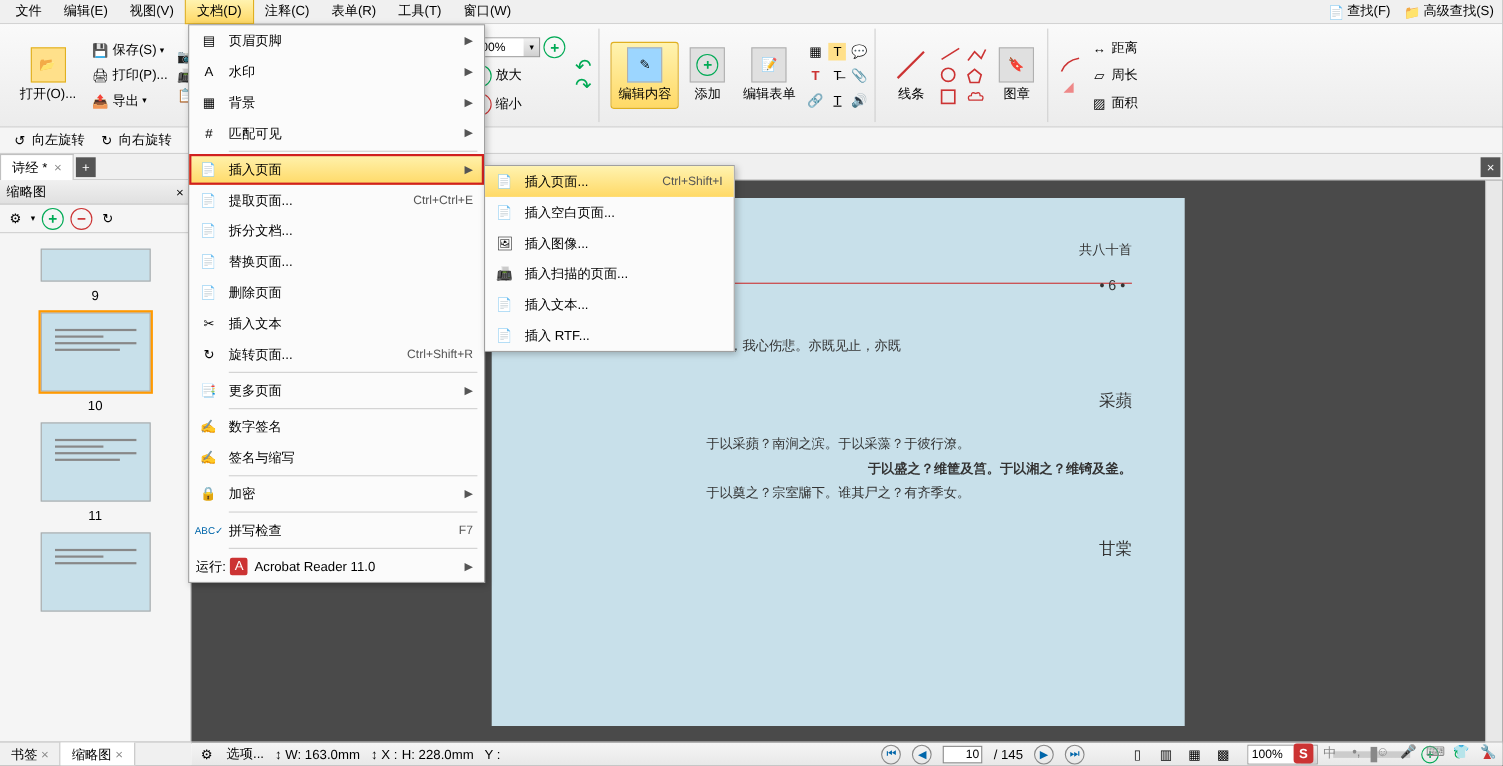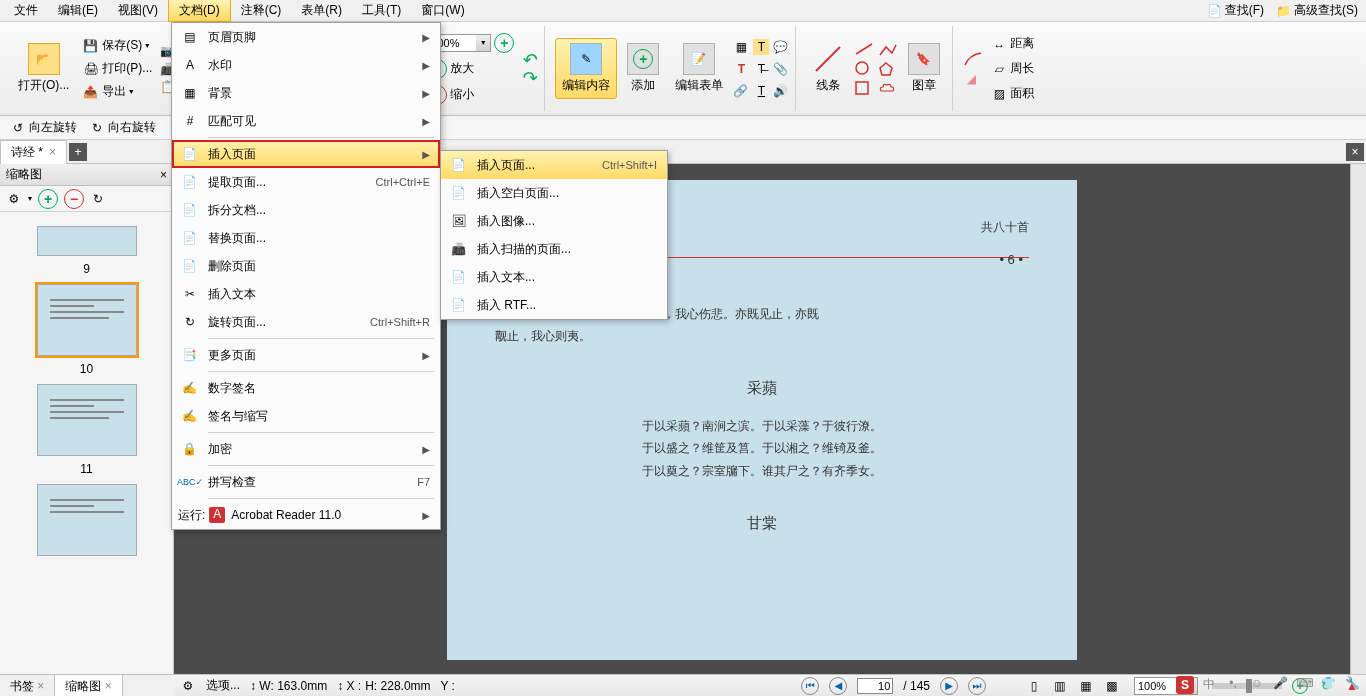--- a/index.html
+++ b/index.html
@@ -42,21 +42,21 @@
 .thumb.sel { outline: 2px solid #f90; }
 .thumb-num { text-align: center; margin-top: 2px; margin-bottom: 8px; }
 .thumb-lines { position: absolute; top: 14px; left: 12px; right: 12px; }
 .tl { height: 2px; background: #888; margin-bottom: 4px; }
 
 .main-view { flex: 1; background: #4a4a4a; display: flex; position: relative; }
 .page { margin: 16px auto; width: 630px; background: #c8e0ea; padding: 36px 48px; color: #333; font-family: "SimSun", serif; font-size: 14px; line-height: 1.9; }
 .page-hdr { display: flex; justify-content: space-between; margin-bottom: 18px; }
 .page-rule { border-top: 1.5px solid #c33; position: relative; margin-bottom: 22px; }
 .page-num { position: absolute; right: 6px; top: -10px; font-size: 13px; }
-.poem-title { text-align: center; margin: 26px 0 12px; font-size: 15px; }
+.poem-title { text-align: right; margin: 26px 0 12px; font-size: 15px; }
 .scroll-v { width: 16px; background: #e8e8e8; border-left: 1px solid #bbb; }
 
 .dropdown { position: absolute; left: 171px; top: 22px; width: 270px; background: #fbfbfb; border: 1px solid #a0a0a0; box-shadow: 2px 2px 6px rgba(0,0,0,.25); z-index: 100; }
 .dd-item { display: flex; align-items: center; height: 28px; padding: 0 10px 0 6px; cursor: pointer; }
 .dd-item.hl { background: linear-gradient(#fff3b0, #ffd966); outline: 2px solid #d02020; outline-offset: -2px; }
 .dd-sep { height: 1px; background: #d0d0d0; margin: 2px 6px 2px 36px; }
 .dd-icon { width: 24px; display: inline-flex; justify-content: center; margin-right: 6px; }
 .dd-arrow { margin-left: auto; font-size: 10px; color: #555; }
 .dd-short { margin-left: auto; color: #555; font-size: 11px; }
 
@@ -352,24 +352,23 @@
     <div class="page">
       <div class="page-hdr">
           <span>诗经</span>
           <span>共八十首</span>
         </div>
       <div class="page-rule">
           <span class="page-num">• 6 •</span>
         </div>
       <div>觏止，我心则说。</div>
       <div>陟彼南山，言采其薇。未见君子，我心伤悲。亦既见止，亦既</div>
-      <div>觏止，我心则夷。</div>
       <div class="poem-title">采蘋</div>
       <div style="text-align:center;">于以采蘋？南涧之滨。于以采藻？于彼行潦。</div>
-      <div style="text-align:center;">于以盛之？维筐及筥。于以湘之？维锜及釜。</div>
+      <div style="text-align:right;font-weight:bold;">于以盛之？维筐及筥。于以湘之？维锜及釜。</div>
       <div style="text-align:center;">于以奠之？宗室牖下。谁其尸之？有齐季女。</div>
       <div class="poem-title">甘棠</div>
     </div>
     <div class="scroll-v"></div>
   </div>
 </div>
 
 <div class="side-tabs">
   <div class="side-tab"><span>书签</span> <span style="color:#888;">×</span></div>
   <div class="side-tab act"><span>缩略图</span> <span style="color:#888;">×</span></div>

